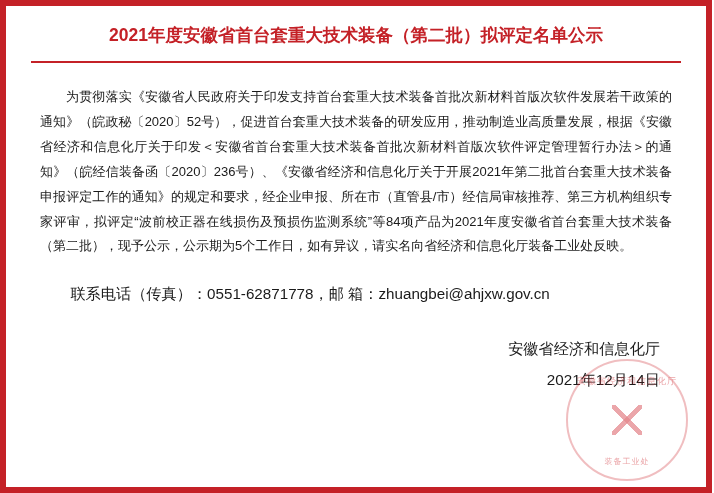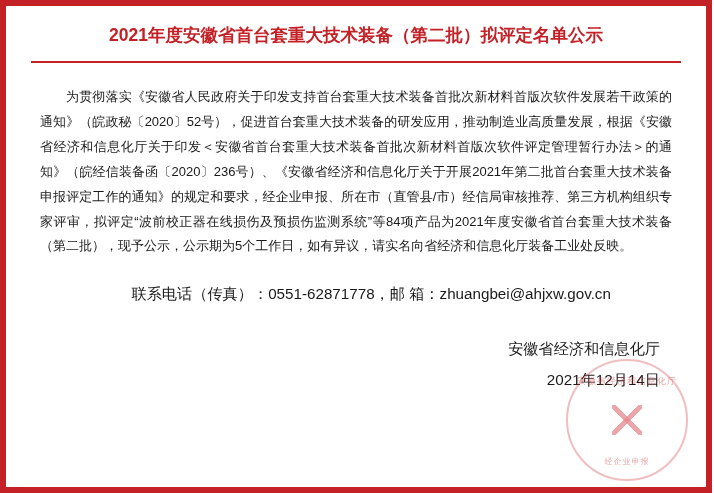--- a/index.html
+++ b/index.html
@@ -60,21 +60,20 @@
   }
   .para {
     text-indent: 2em;
     margin: 0;
   }
   .contact {
     margin: 20px 34px 0 34px;
     font-size: 15.2px;
     color: #1a1a1a;
     line-height: 1.95;
-    text-align: center;
   }
   .contact-line {
     text-indent: 2em;
     margin: 0;
   }
   .signature {
     margin-top: 26px;
     margin-right: 46px;
     text-align: right;
     font-size: 15.2px;
@@ -149,17 +148,17 @@
       <p class="contact-line">联系电话（传真）：0551-62871778，邮 箱：zhuangbei@ahjxw.gov.cn</p>
     </div>
 
     <div class="signature">
       <div>安徽省经济和信息化厅</div>
       <div class="sig-date">2021年12月14日</div>
     </div>
 
     <div class="stamp">
       <div class="stamp-text">安徽省经济和信息化厅</div>
-      <div class="stamp-text-bottom">经企业申报</div>
+      <div class="stamp-text-bottom">装备工业处</div>
     </div>
 
   </div>
 </div>
 
 </body></html>

